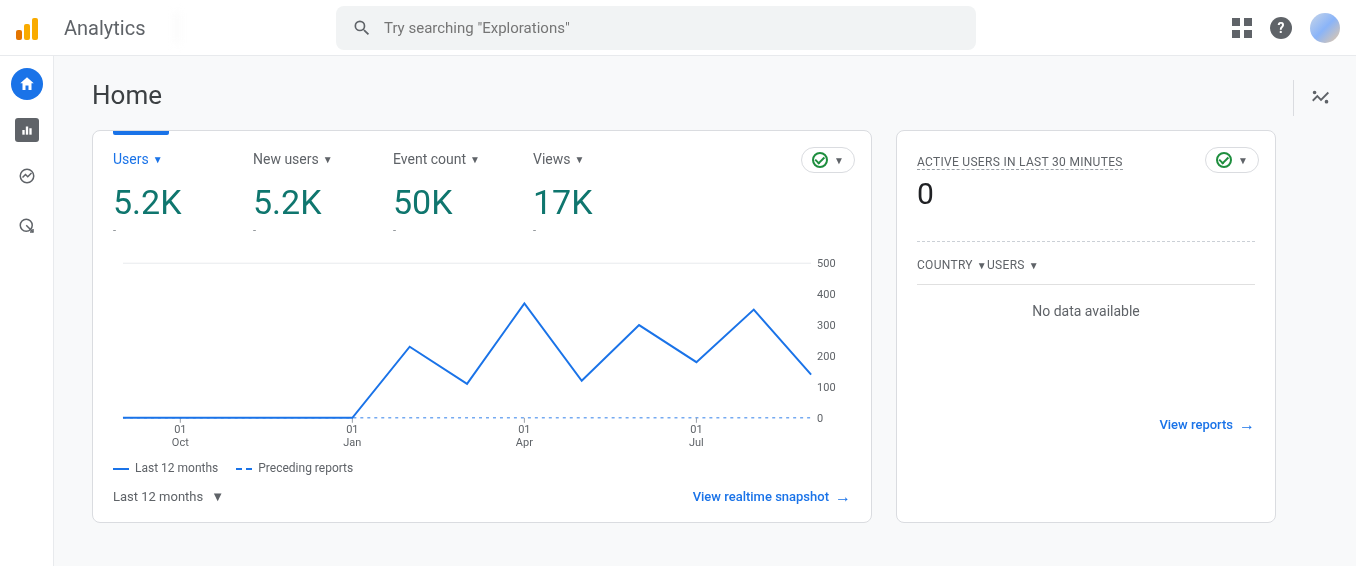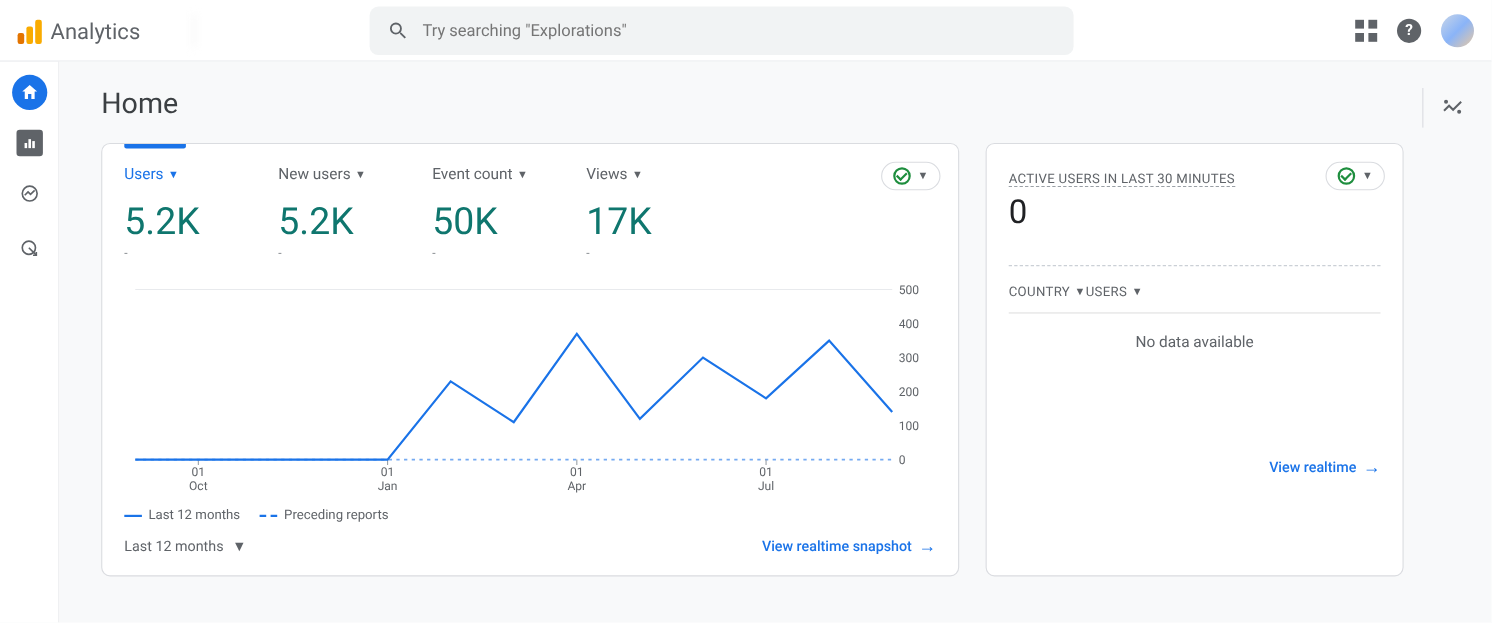--- a/index.html
+++ b/index.html
@@ -1,20 +1,20 @@
 <!DOCTYPE html>
 <html><head>
 <meta charset="utf-8">
 <style>
   * { box-sizing: border-box; margin: 0; padding: 0; font-family: 'Google Sans', Roboto, Arial, sans-serif; }
   body { background: #fff; width: 1356px; height: 566px; overflow: hidden; color: #202124; }
   
   
   .header { height: 56px; display: flex; align-items: center; padding: 0 16px; border-bottom: 1px solid #e8eaed; }
-  .logo-area { display: flex; align-items: center; gap: 6px; min-width: 150px; }
+  .logo-area { display: flex; align-items: center; gap: 24px; min-width: 150px; }
   .ga-logo { width: 24px; height: 24px; display: flex; align-items: flex-end; gap: 2px; }
   .ga-bar { background: #f9ab00; border-radius: 2px; width: 6px; }
   .ga-bar.b1 { height: 10px; background: #e37400; }
   .ga-bar.b2 { height: 16px; }
   .ga-bar.b3 { height: 22px; }
   .brand { font-size: 20px; color: #5f6368; }
   .prop-area { min-width: 150px; border-left: 1px solid #e0e0e0; padding-left: 14px; margin-left: 10px; height: 30px; background: #fff; filter: blur(4px); }
   .search { margin-left: 10px; flex: 0 0 640px; height: 44px; background: #f1f3f4; border-radius: 8px; display: flex; align-items: center; padding: 0 16px; gap: 12px; color: #5f6368; }
   .search input { border: none; background: transparent; font-size: 15px; color: #5f6368; flex: 1; outline: none; }
   .header-right { margin-left: auto; display: flex; align-items: center; gap: 18px; }
@@ -254,20 +254,20 @@
             </div>
           <div class="col">
               <span>USERS</span>
               <span class="caret"></span>
             </div>
         </div>
         <div class="divider2"></div>
         <div class="nodata">No data available</div>
         <div class="card-footer">
           <div class="link">
-            <span>View realtime</span>
+            <span>View reports</span>
             <span class="arrow">→</span>
           </div>
         </div>
       </div>
     </div>
   </div>
 </div>
 
 </body></html>

